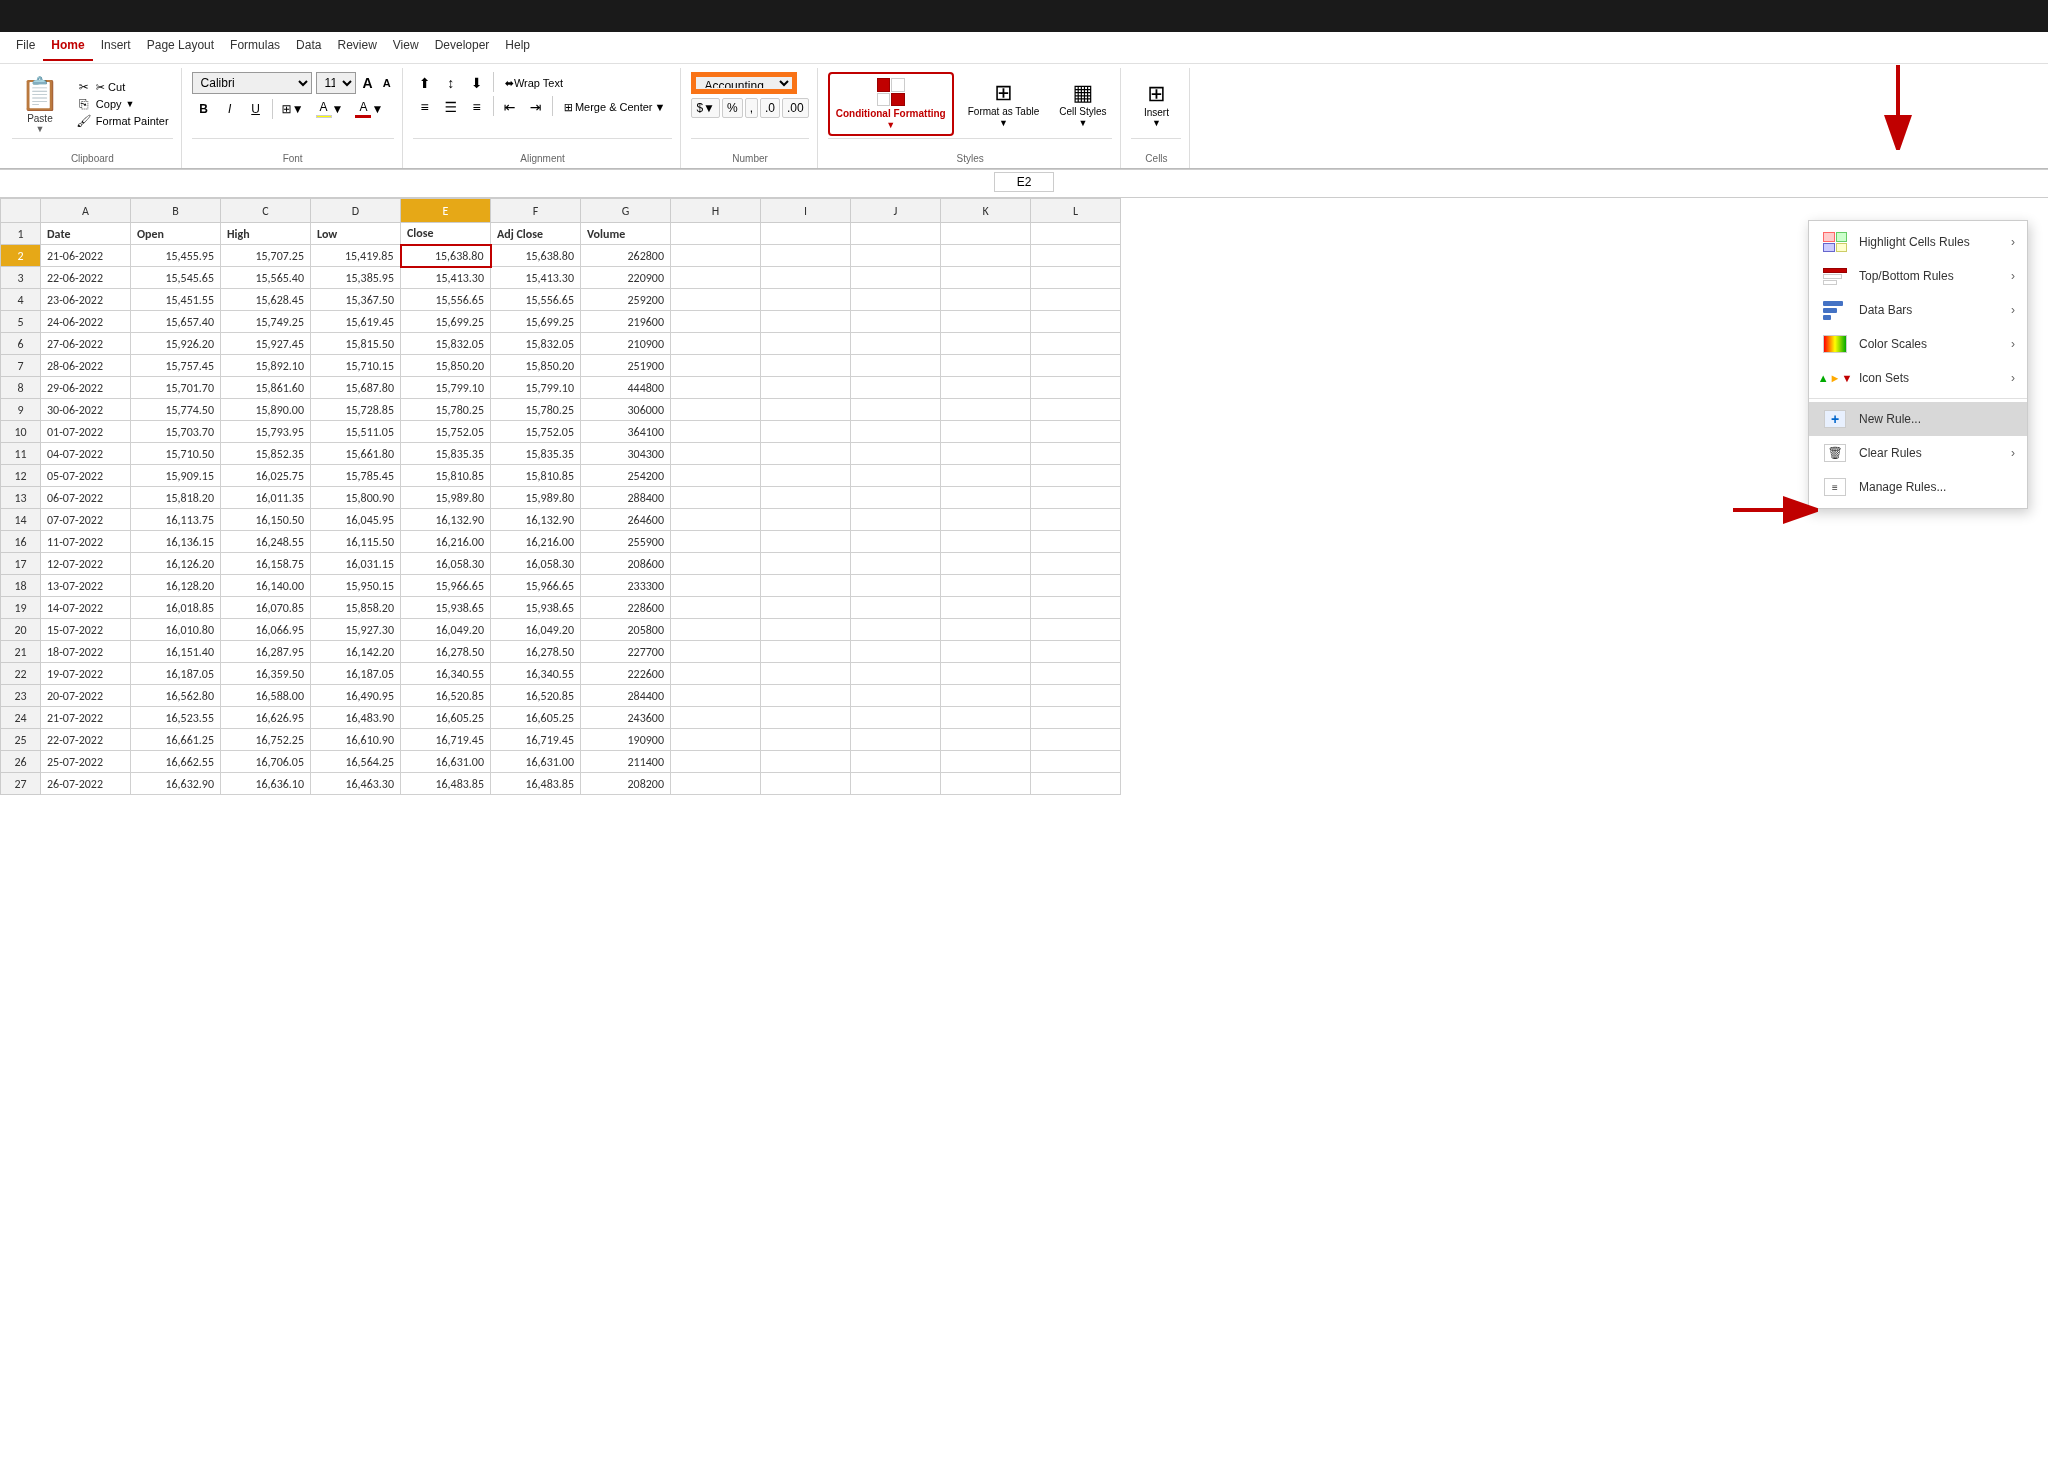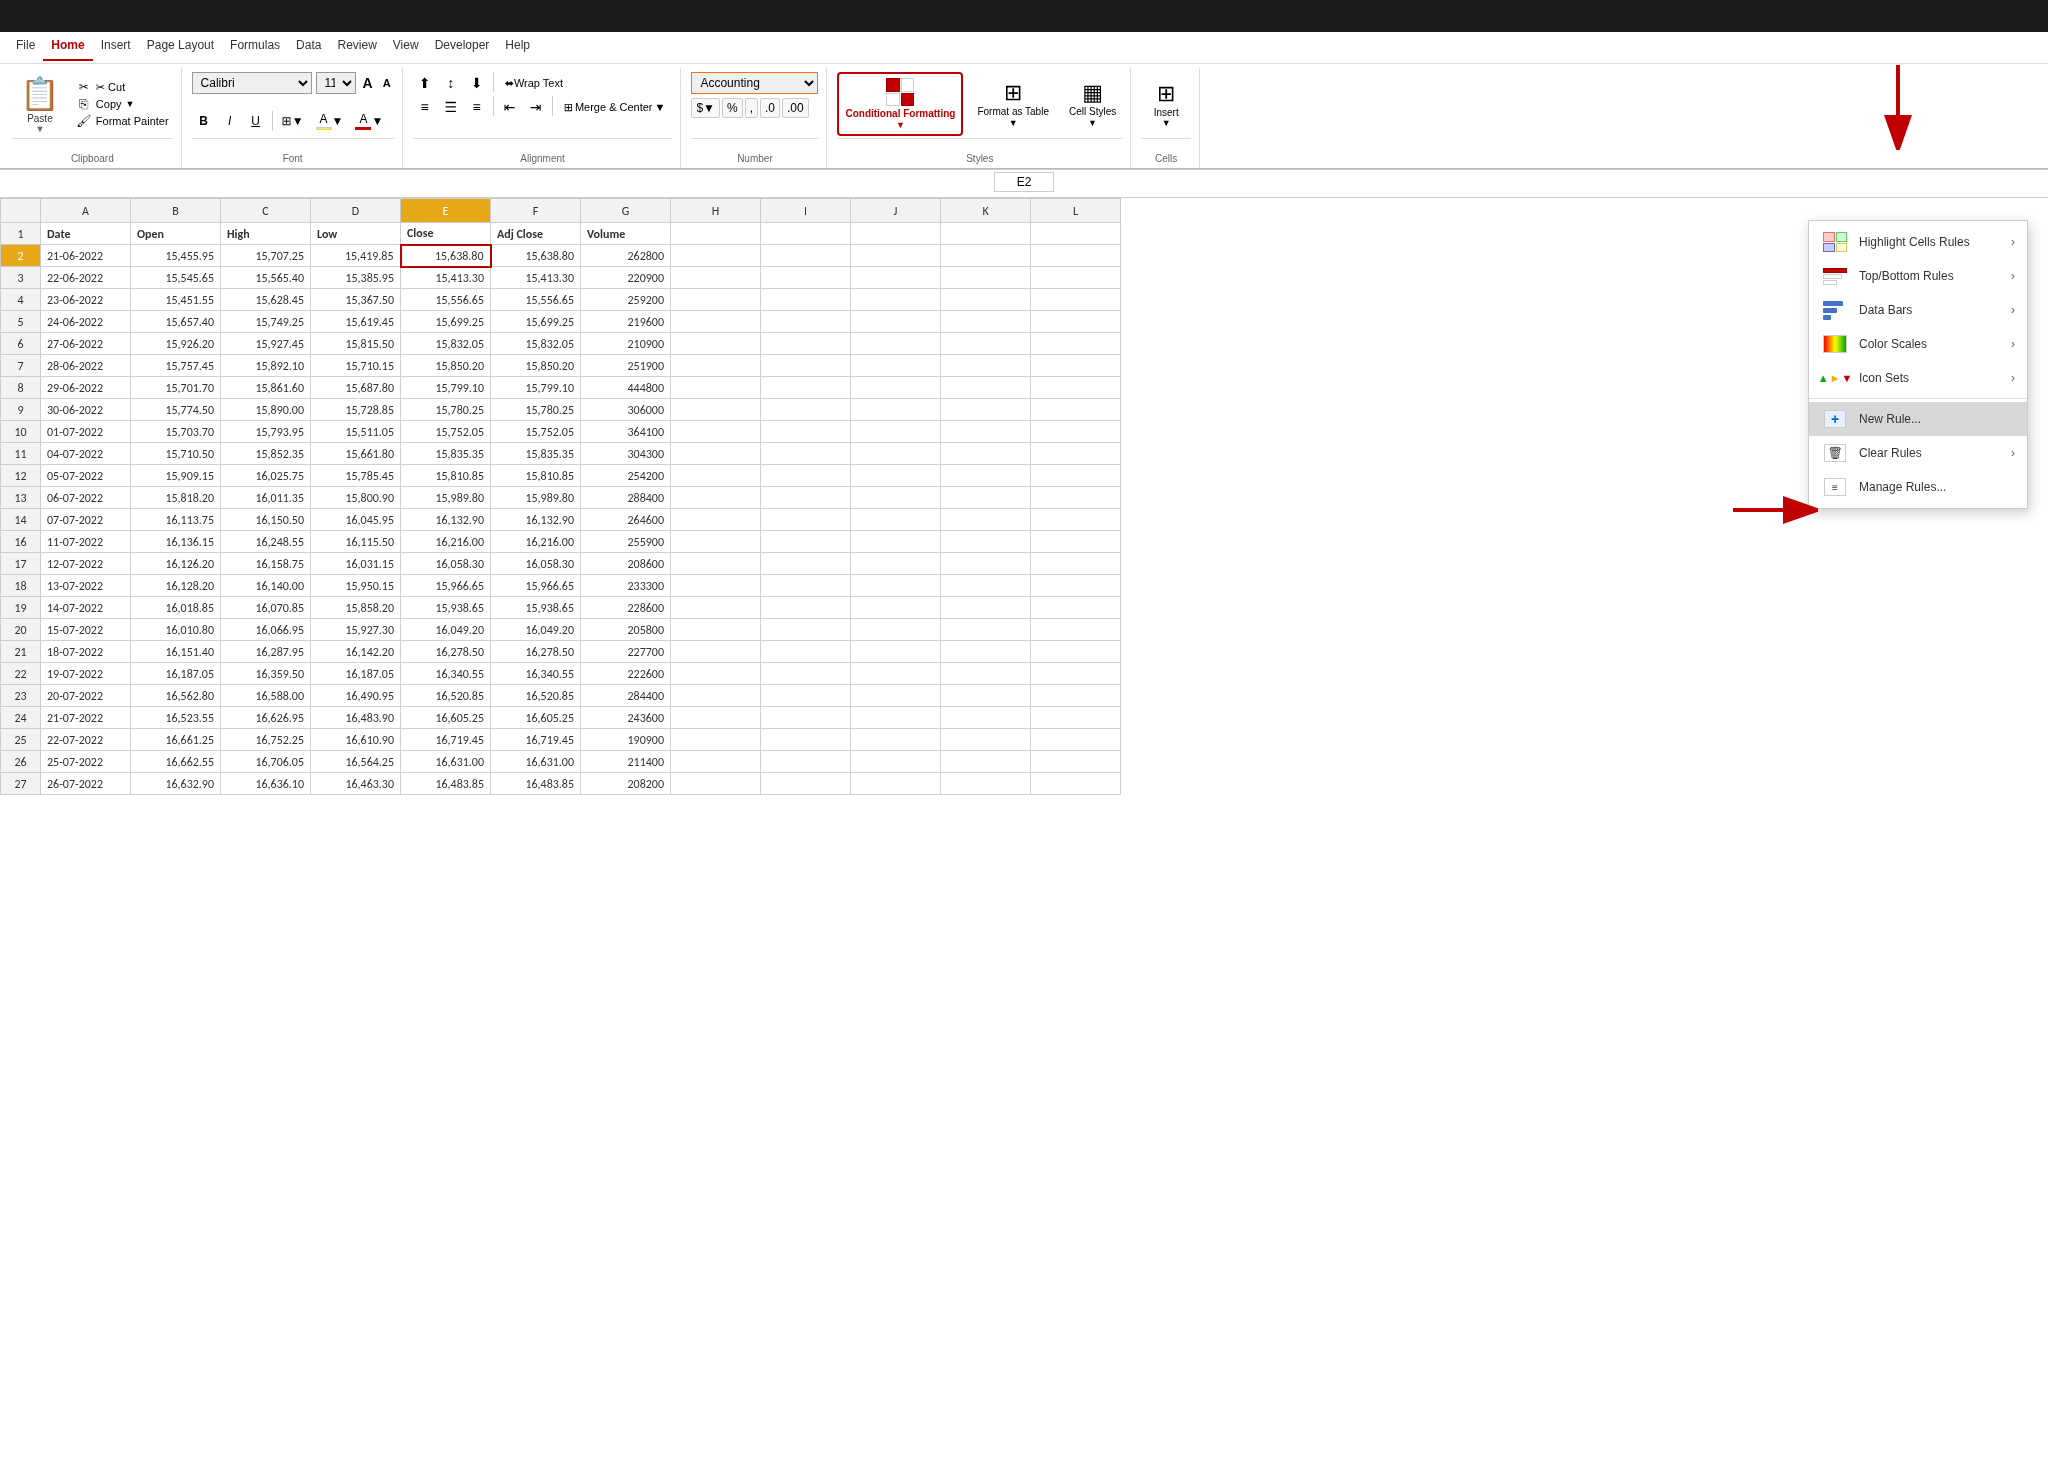--- a/index.html
+++ b/index.html
@@ -25,37 +25,37 @@
     .ribbon-group-content { display: flex; align-items: center; flex: 1; gap: 4px; padding: 2px 0; }
 
     .paste-btn { display: flex; flex-direction: column; align-items: center; padding: 2px 8px; cursor: pointer; }
     .paste-icon { font-size: 32px; color: #333; }
 
     .small-btns { display: flex; flex-direction: column; gap: 1px; }
     .small-btn { display: flex; align-items: center; gap: 4px; padding: 1px 4px; cursor: pointer; font-size: 11px; border-radius: 2px; white-space: nowrap; }
     .small-btn .s-icon { width: 16px; text-align: center; font-size: 12px; }
 
     
-    .font-row { display: flex; align-items: center; gap: 4px; margin-bottom: 14px; }
+    .font-row { display: flex; align-items: center; gap: 4px; margin-bottom: 2px; }
     .font-select { border: 1px solid #999; padding: 1px 4px; font-size: 12px; width: 120px; height: 22px; }
     .font-size-select { border: 1px solid #999; padding: 1px 4px; font-size: 12px; width: 40px; height: 22px; }
     .font-size-btn { border: 1px solid transparent; background: none; cursor: pointer; font-size: 14px; font-weight: bold; padding: 0 2px; }
     .format-row { display: flex; align-items: center; gap: 2px; }
     .fmt-btn { border: 1px solid transparent; background: none; cursor: pointer; font-size: 12px; padding: 1px 4px; border-radius: 2px; min-width: 24px; height: 22px; display: flex; align-items: center; justify-content: center; }
     .fmt-btn.bold { font-weight: bold; }
     .fmt-btn.italic { font-style: italic; }
     .fmt-btn.underline { text-decoration: underline; }
     .separator { width: 1px; background: #ccc; height: 20px; margin: 0 2px; }
     .align-row { display: flex; gap: 2px; }
     .align-btn { border: 1px solid transparent; background: none; cursor: pointer; padding: 2px 4px; border-radius: 2px; font-size: 14px; height: 22px; display: flex; align-items: center; justify-content: center; min-width: 24px; }
     .wrap-btn { border: 1px solid transparent; background: none; cursor: pointer; padding: 2px 6px; border-radius: 2px; font-size: 11px; height: 22px; display: flex; align-items: center; white-space: nowrap; }
     .merge-btn { border: 1px solid transparent; background: none; cursor: pointer; padding: 2px 6px; border-radius: 2px; font-size: 11px; height: 22px; display: flex; align-items: center; white-space: nowrap; gap: 2px; }
 
     
-    .number-select { border: 1px solid #f97316; padding: 1px 4px; font-size: 12px; width: 127px; height: 22px; margin-bottom: 2px; }
+    .number-select { border: 5px solid #f97316; padding: 1px 4px; font-size: 12px; width: 106px; height: 22px; margin-bottom: 2px; }
     .number-btns { display: flex; gap: 2px; flex-wrap: wrap; }
     .num-btn { border: 1px solid #ccc; background: #f8f8f8; cursor: pointer; padding: 1px 4px; border-radius: 2px; font-size: 12px; height: 20px; display: flex; align-items: center; }
 
     
     .cf-btn { background: #fff; border: 2px solid #c00000; cursor: pointer; padding: 4px 6px; border-radius: 4px; display: flex; flex-direction: column; align-items: center; min-width: 60px; }
     .cf-label { font-size: 10px; color: #c00000; font-weight: bold; text-align: center; line-height: 1.2; }
     .action-btn { display: flex; flex-direction: column; align-items: center; cursor: pointer; padding: 4px 6px; border-radius: 2px; min-width: 50px; }
 
     
     .formula-bar { display: flex; align-items: center; background: #fff; border-bottom: 1px solid #ccc; padding: 2px 4px; height: 28px; gap: 4px; flex-direction: column; }

